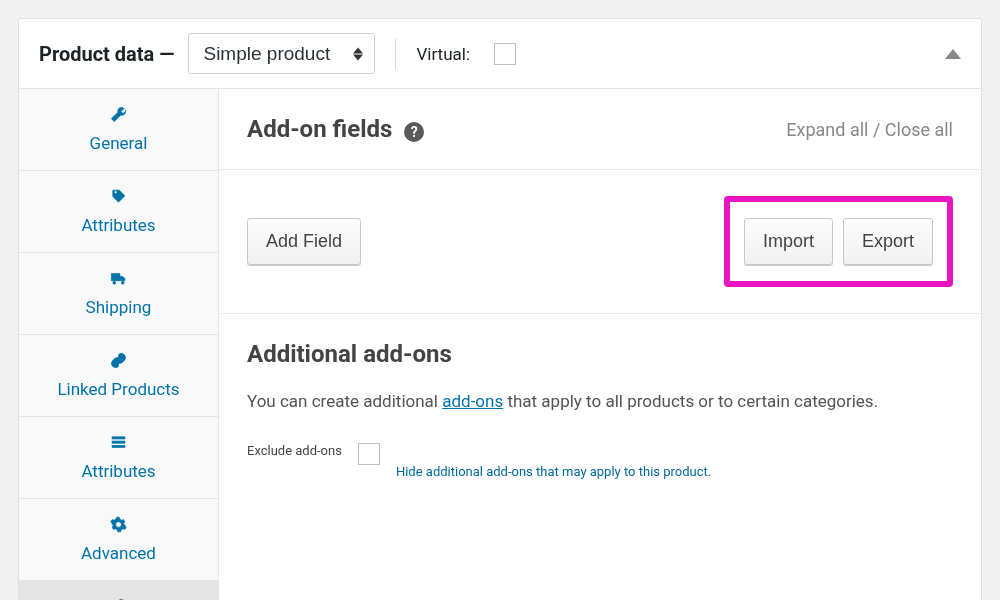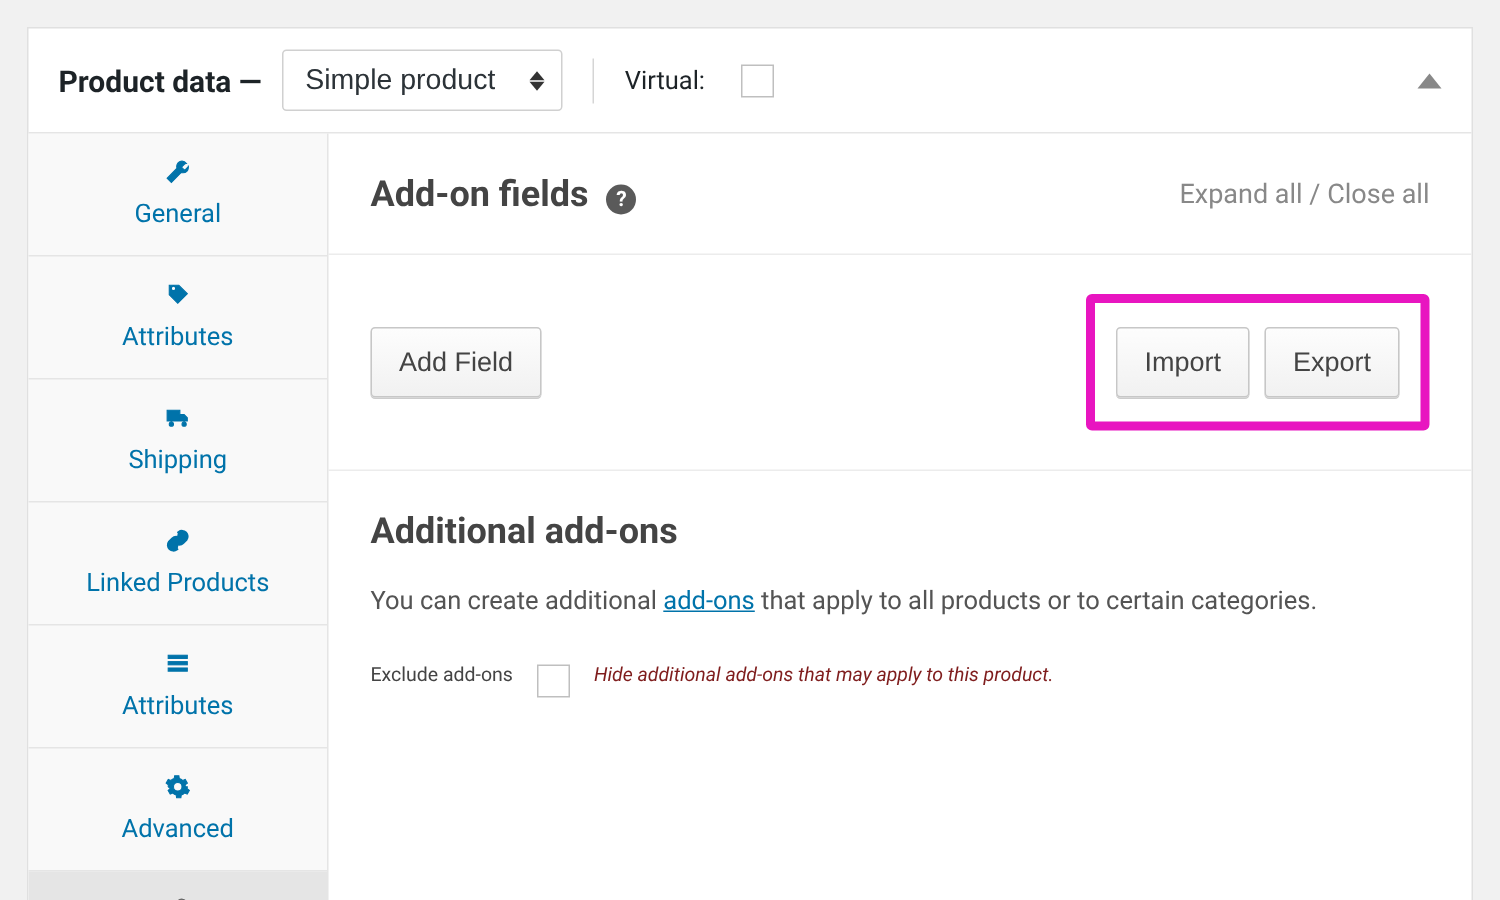--- a/index.html
+++ b/index.html
@@ -184,22 +184,22 @@
       margin-top: 6px;
     }
     .desc a { color: #0073aa; text-decoration: underline; }
     .exclude-row {
       display: flex;
       gap: 16px;
       font-size: 13px;
       color: #444;
     }
     .exclude-help {
-      font-style: italic;
-      color: #7f1d1d;
+      color: #0369a1;
+      margin-top: 21px;
     }
   </style>
 </head>
 <body>
 
 <div class="metabox">
 
   <div class="pd-header">
     <span class="pd-title">Product data —</span>
     <span class="select-wrap">

